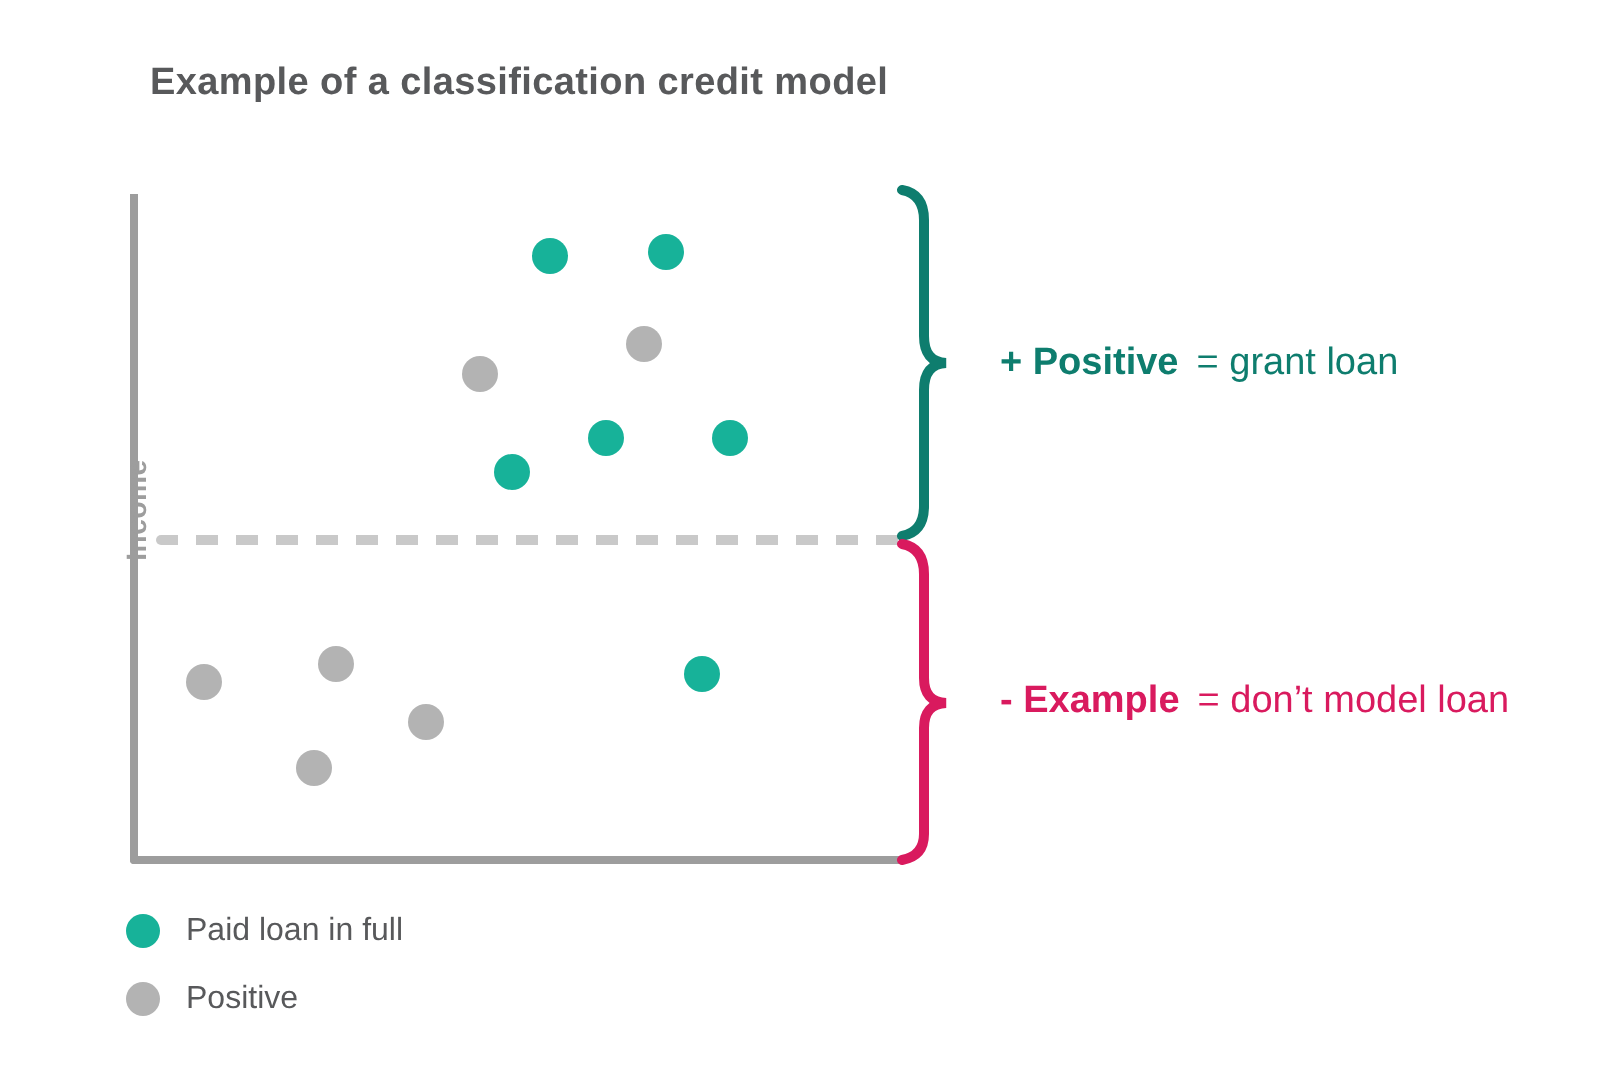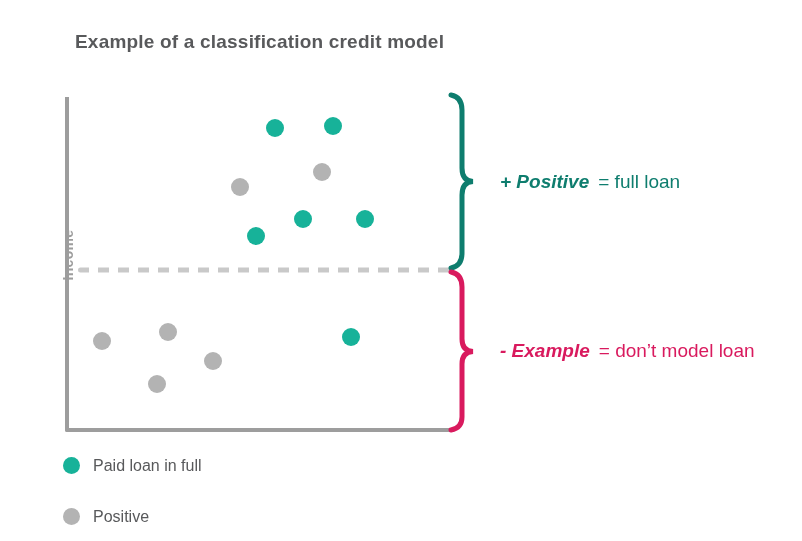--- a/index.html
+++ b/index.html
@@ -32,26 +32,26 @@
   }
   .decision-boundary{
     position:absolute;left:3.4%;right:-1px;height:5px;border-radius:3px;
     transform:translateY(50%);
     background:repeating-linear-gradient(to right,#C9C9C9 0 11px,transparent 11px 20px);
   }
   .braces{position:absolute;left:448px;top:92px;width:32px;height:345px;}
   .annotation{
     position:absolute;left:500px;height:30px;line-height:30px;font-size:19px;white-space:nowrap;
   }
-  .annotation .sym{font-weight:bold;font-style:italic;}
+  .annotation .sym{font-weight:bold;}
   .annotation .eq{font-weight:normal;margin-left:9px;}
   .annotation.positive{top:167px;color:#0E7D6E;}
   .annotation.negative{top:336px;color:#D91A5E;}
   .legend{
-    position:absolute;left:63px;top:455px;display:flex;flex-direction:column;gap:30px;
+    position:absolute;left:63px;top:455px;display:flex;flex-direction:column;gap:13px;
   }
   .legend-row{display:flex;align-items:center;gap:13px;height:21px;}
   .legend-dot{width:17px;height:17px;border-radius:50%;flex:0 0 auto;}
   .legend-label{font-size:16px;color:#58595B;}
 </style>
 </head>
 <body>
 
 <div id="stage">
 
@@ -76,21 +76,21 @@
       <div class="dot" style="left: 38.4%; bottom: 21.2%; background: rgb(179, 179, 179);"></div>
       <div class="dot" style="left: 23.9%; bottom: 14.3%; background: rgb(179, 179, 179);"></div>
     </div>
 
   <svg class="braces" viewBox="0 0 32 345" xmlns="http://www.w3.org/2000/svg">
     <path d="M 3 3 Q 14 5 14 18 L 14 76 Q 14 89 25 89.5 Q 14 90 14 103 L 14 161 Q 14 174 3 176" fill="none" stroke-width="5" stroke-linecap="round" stroke="#0E7D6E"></path>
     <path d="M 3 180 Q 14 182 14 195 L 14 247 Q 14 259 25 259.5 Q 14 260 14 272 L 14 325 Q 14 336 3 338" fill="none" stroke-width="5" stroke-linecap="round" stroke="#D91A5E"></path>
   </svg>
 
   <div class="annotation positive">
-    <span class="sym">+ Positive</span><span class="eq">= full loan</span>
+    <span class="sym">+ Positive</span><span class="eq">= grant loan</span>
   </div>
 
   <div class="annotation negative">
     <span class="sym">- Example</span><span class="eq">= don’t model loan</span>
   </div>
 
   <div class="legend">
     <div class="legend-row">
       <span class="legend-dot" style="background: rgb(23, 178, 153);"></span>
       <span class="legend-label">Paid loan in full</span>

